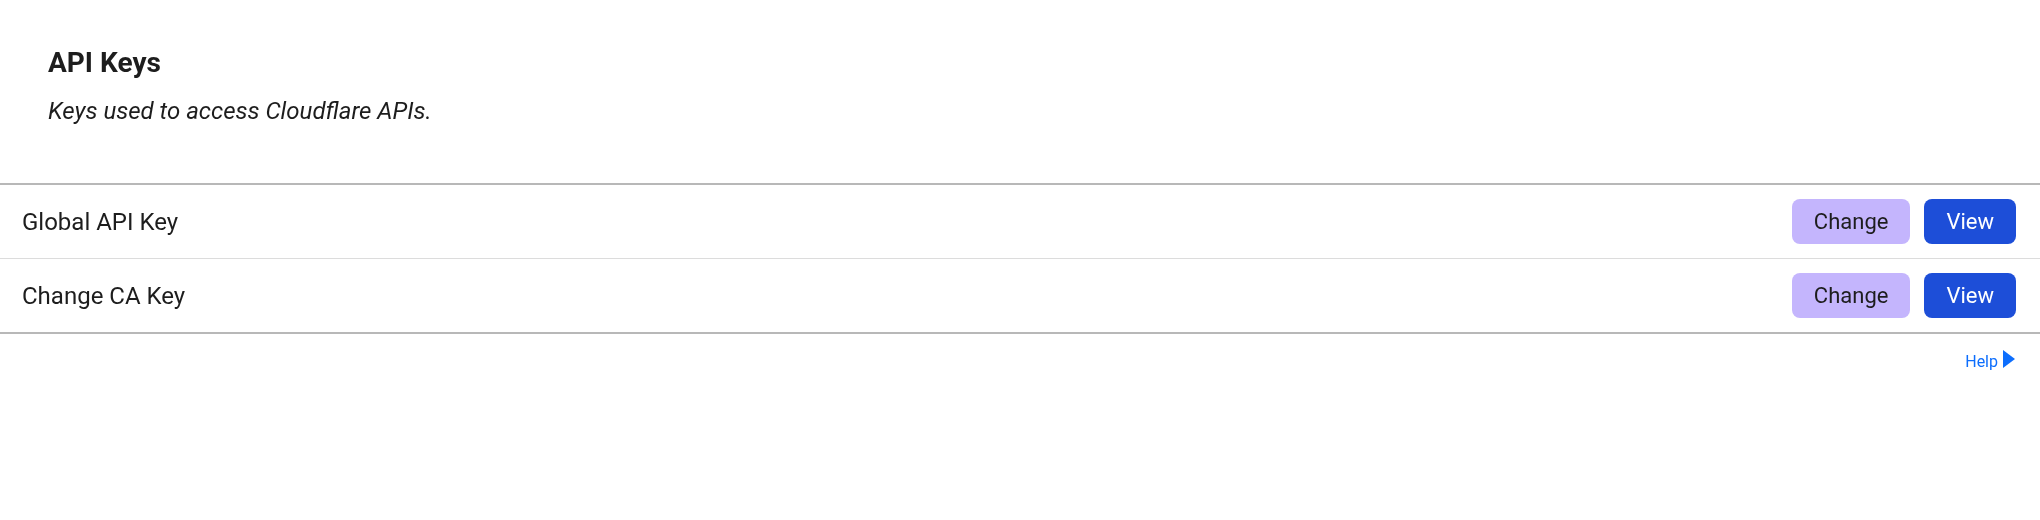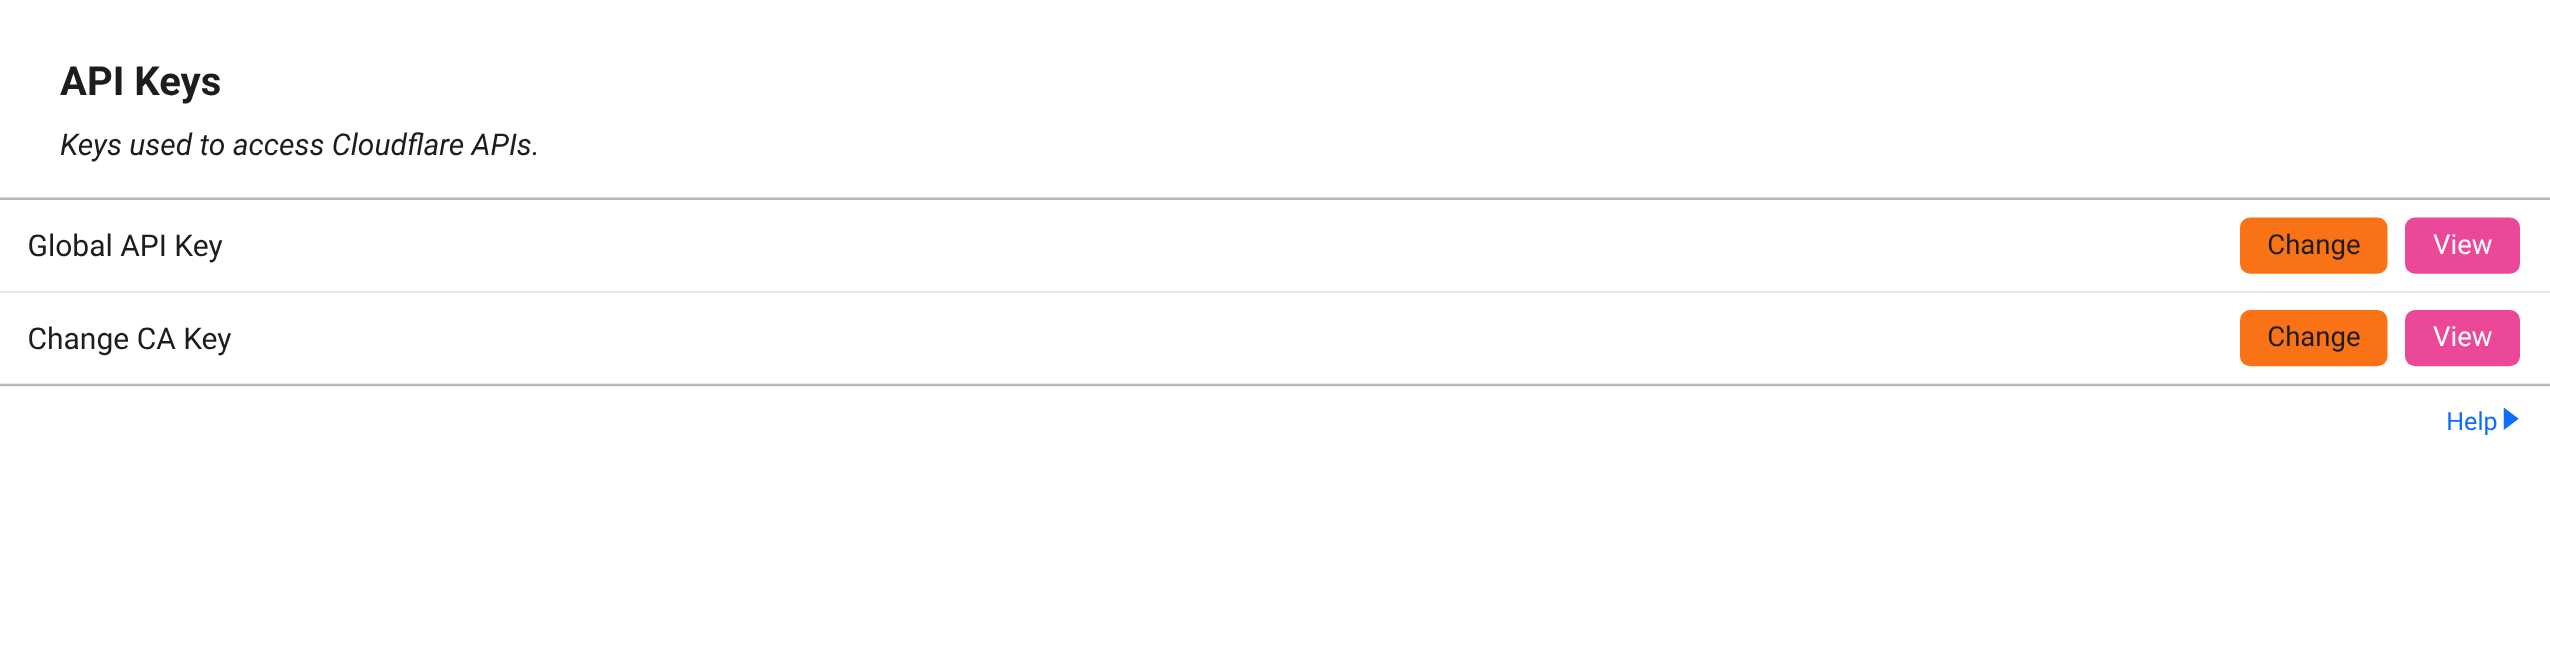--- a/index.html
+++ b/index.html
@@ -11,33 +11,33 @@
       font-family: -apple-system, BlinkMacSystemFont, "Segoe UI", Roboto, Helvetica, Arial, sans-serif;
       background: #ffffff;
       color: #1d1d1d;
       width: 2040px;
       height: 520px;
     }
     .section-header {
       padding: 46px 0 0 48px;
     }
     .section-title {
-      font-size: 32px;
+      font-size: 28px;
       font-weight: 700;
       color: #1d1d1d;
       margin-bottom: 18px;
     }
     .section-subtitle {
       font-size: 24px;
       font-weight: 400;
       color: #1d1d1d;
       font-style: italic;
     }
     .keys-list {
-      margin-top: 28px;
+      margin-top: 58px;
       border-top: 2px solid #b8b8b8;
       border-bottom: 2px solid #b8b8b8;
     }
     .key-row {
       display: flex;
       align-items: center;
       justify-content: space-between;
       padding: 14px 24px 14px 22px;
     }
     .key-row + .key-row {
@@ -55,36 +55,36 @@
     .btn {
       font-size: 22px;
       font-weight: 400;
       padding: 10px 22px;
       border-radius: 8px;
       border: none;
       cursor: pointer;
       font-family: inherit;
     }
     .btn-secondary {
-      background: #f97316;
+      background: #c4b5fd;
       color: #1d1d1d;
     }
     .btn-primary {
-      background: #ec4899;
+      background: #1d4ed8;
       color: #ffffff;
     }
     .help-row {
       display: flex;
       justify-content: flex-end;
       padding: 16px 24px 0 0;
     }
     .help-link {
       display: inline-flex;
       align-items: center;
-      font-size: 20px;
+      font-size: 16px;
       color: #0d6efd;
       cursor: pointer;
       gap: 4px;
     }
     .help-link svg {
       width: 14px;
       height: 18px;
       fill: #0d6efd;
     }
   </style>

